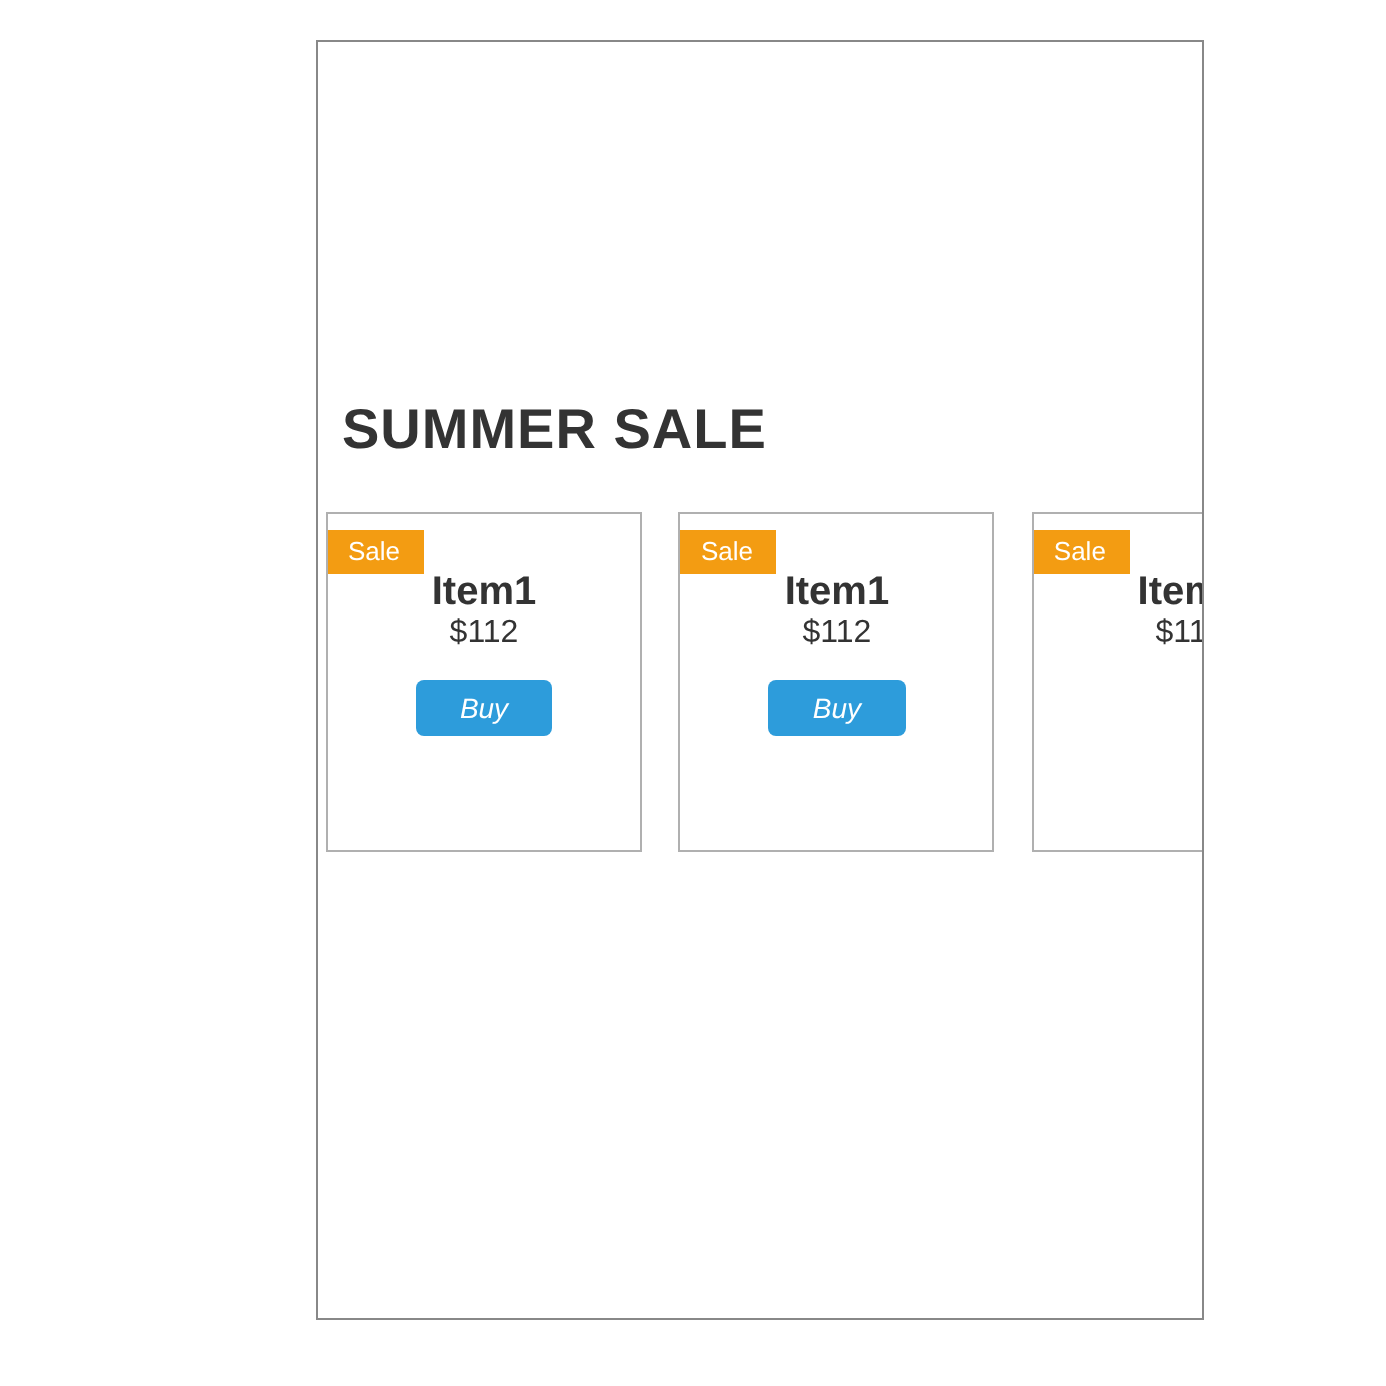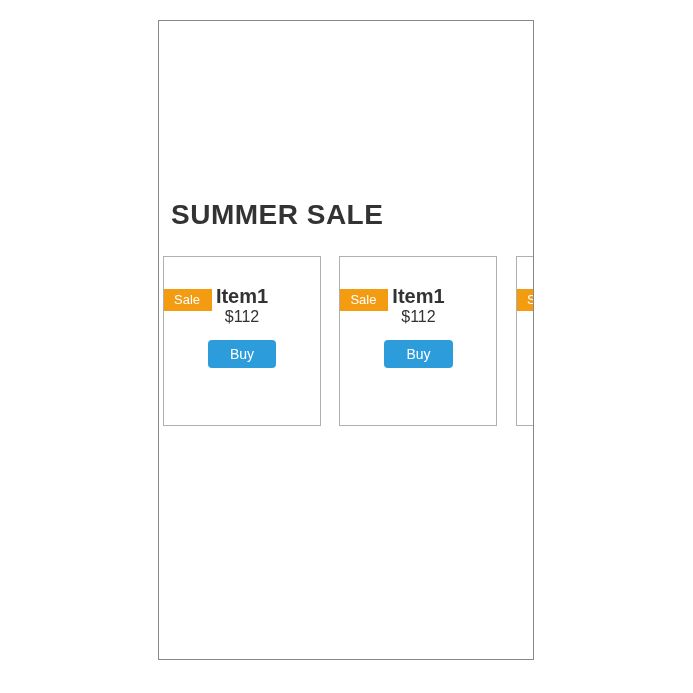--- a/index.html
+++ b/index.html
@@ -8,21 +8,21 @@
     width: 693px;
     height: 693px;
     background: #ffffff;
     font-family: Arial, Helvetica, sans-serif;
     color: #333333;
   }
   .viewport {
     position: absolute;
     left: 158px;
     top: 20px;
-    width: 376px;
+    width: 444px;
     height: 640px;
     border: 1px solid #888;
     box-sizing: border-box;
     overflow: hidden;
     background: #fff;
   }
   .section-title {
     position: absolute;
     left: 12px;
     top: 178px;
@@ -51,21 +51,20 @@
   }
   .badge {
     position: absolute;
     top: 8px;
     left: 0;
     background: #f39c12;
     color: #fff;
     font-size: 13px;
     padding: 2px 12px 2px 10px;
     line-height: 18px;
-    margin-top: 24px;
   }
   .item-title {
     margin-top: 28px;
     font-size: 20px;
     font-weight: 700;
     color: #333333;
   }
   .item-price {
     font-size: 16px;
     color: #333333;
@@ -73,20 +72,21 @@
   .buy-btn {
     display: inline-block;
     margin-top: 14px;
     background: #2d9cdb;
     color: #fff;
     font-size: 14px;
     border: none;
     border-radius: 4px;
     padding: 6px 22px;
     cursor: pointer;
+    font-style: italic;
   }
 </style>
 </head>
 <body>
 
 <div class="viewport">
 
   <div class="section-title">SUMMER SALE</div>
 
   <div class="card-row">

